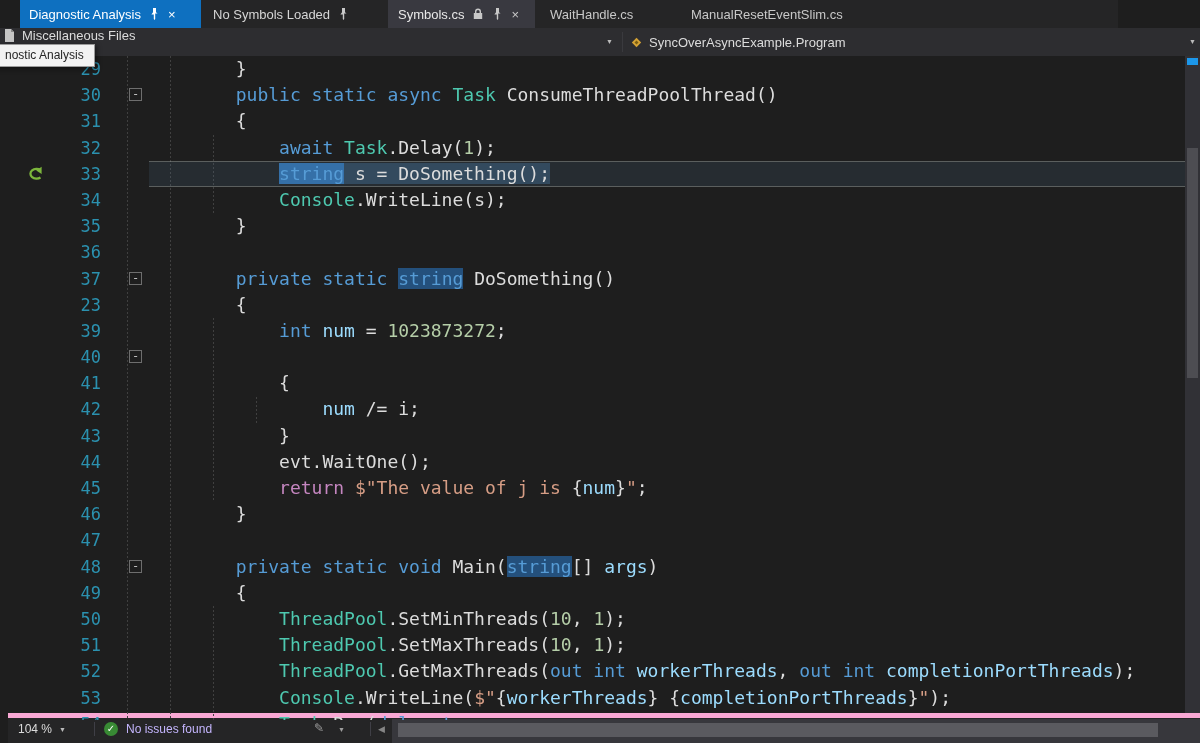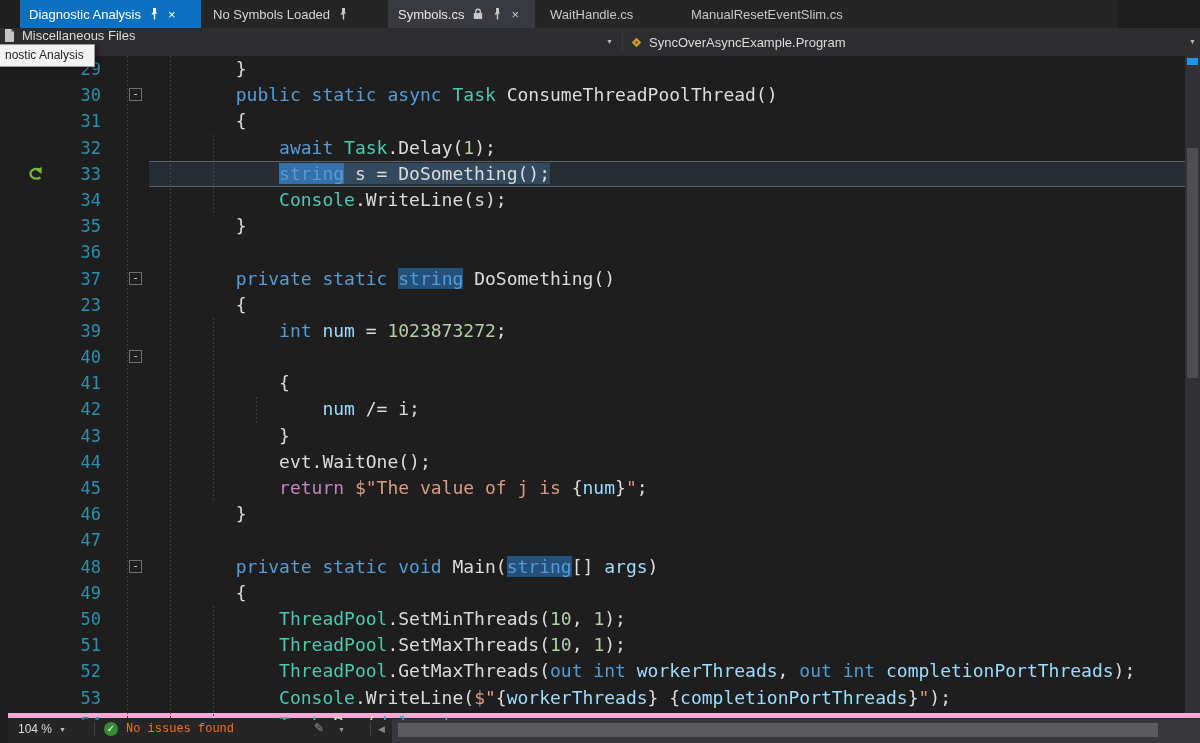--- a/index.html
+++ b/index.html
@@ -78,21 +78,21 @@
   .vs-pos{position:absolute;left:2px;top:2px;width:11px;height:7px;background:var(--marker_blue);}
   .vs-thumb{position:absolute;left:2px;top:92px;width:11px;height:230px;background:rgba(120,120,126,.40);}
   
   .statusbar{position:absolute;left:0;bottom:0;width:1200px;height:30px;background:var(--bar_bg);border-top:5px solid #f9a8d4;box-sizing:border-box;margin-left:8px;}
   .zoom{position:absolute;left:10px;top:0;height:22px;display:flex;align-items:center;font-size:12px;color:#DCDCDC;}
   .zoom .chev{font-size:7px;color:#BBBBBB;margin-left:7px;}
   .sdiv{position:absolute;top:4px;width:1px;height:14px;background:#3F3F46;}
   .health{position:absolute;left:96px;top:0;height:22px;display:flex;align-items:center;}
   .hcircle{width:14px;height:14px;border-radius:50%;background:var(--health_green);color:#fff;
       font-size:10px;line-height:14px;text-align:center;}
-  .health .lbl{margin-left:8px;font-size:12px;color:#f97316;white-space:nowrap;font-family:Liberation Mono, monospace;}
+  .health .lbl{margin-left:8px;font-size:12px;color:#c4b5fd;white-space:nowrap;}
   .pen{position:absolute;left:306px;top:3px;font-size:12px;color:#9E9E9E;}
   .penchev{position:absolute;left:330px;top:8px;font-size:7px;color:#9E9E9E;}
   .hleft{position:absolute;left:370px;top:6px;font-size:9px;color:#858585;}
   .hs-track{position:absolute;left:384px;right:0;top:1px;bottom:0;background:#37373C;}
   .hs-thumb{position:absolute;left:6px;top:4px;width:760px;height:14px;background:#5A5A5F;}
 </style>
 </head>
 <body>
 
 <div class="tabbar">

